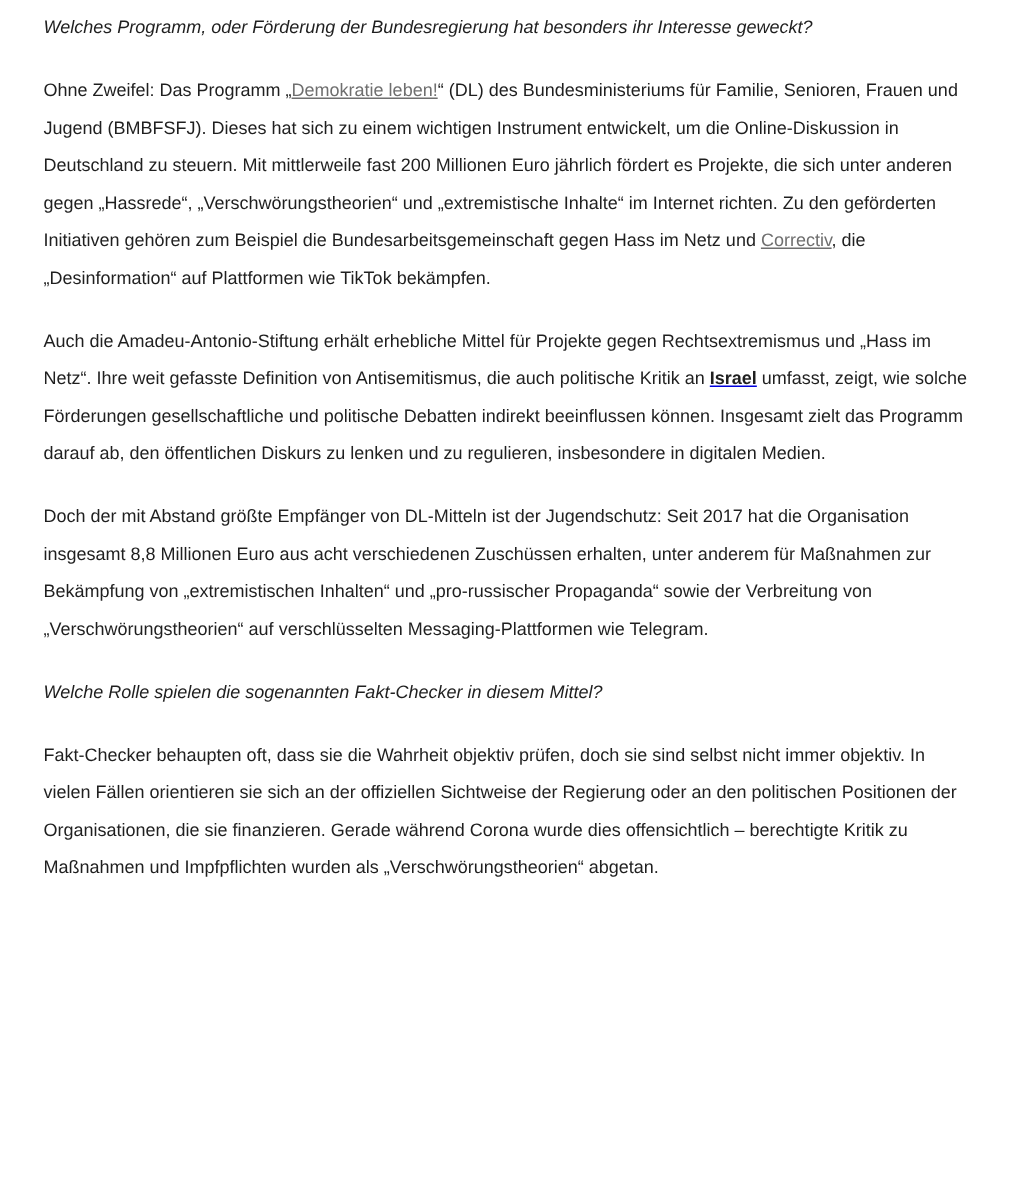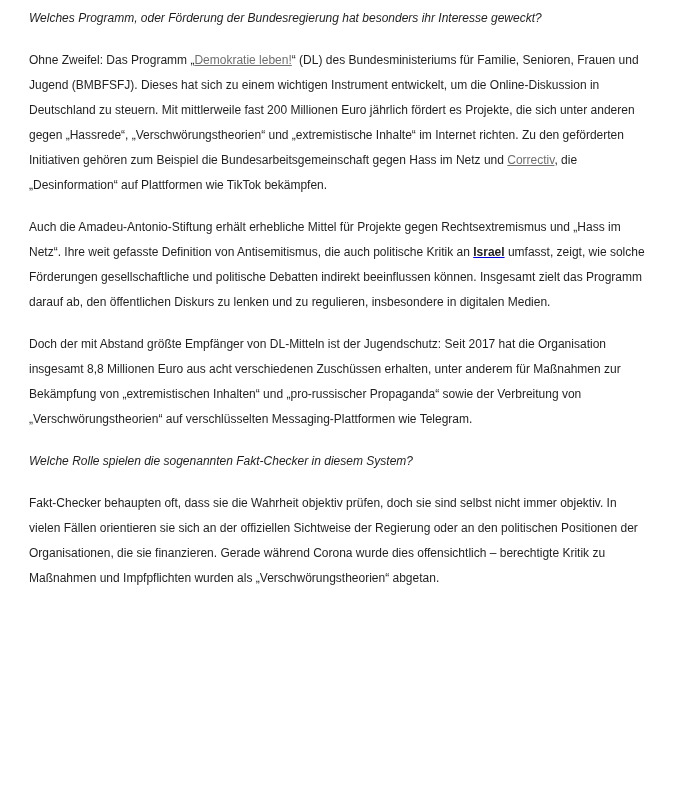--- a/index.html
+++ b/index.html
@@ -43,15 +43,15 @@
   }
 </style>
 </head>
 <body>
 
 <main class="article">
     <p class="block question"><span>Welches Programm, oder Förderung der Bundesregierung hat besonders ihr Interesse geweckt?</span></p>
     <p class="block paragraph"><span>Ohne Zweifel: Das Programm „</span><a href="#" class="link-grey">Demokratie leben!</a><span>“ (DL) des Bundesministeriums für Familie, Senioren, Frauen und Jugend (BMBFSFJ). Dieses hat sich zu einem wichtigen Instrument entwickelt, um die Online-Diskussion in Deutschland zu steuern. Mit mittlerweile fast 200 Millionen Euro jährlich fördert es Projekte, die sich unter anderen gegen „Hassrede“, „Verschwörungstheorien“ und „extremistische Inhalte“ im Internet richten. Zu den geförderten Initiativen gehören zum Beispiel die Bundesarbeitsgemeinschaft gegen Hass im Netz und </span><a href="#" class="link-grey">Correctiv</a><span>, die „Desinformation“ auf Plattformen wie TikTok bekämpfen.</span></p>
     <p class="block paragraph"><span>Auch die Amadeu-Antonio-Stiftung erhält erhebliche Mittel für Projekte gegen Rechtsextremismus und „Hass im Netz“. Ihre weit gefasste Definition von Antisemitismus, die auch politische Kritik an </span><a href="#" class="link-blue-underline">Israel</a><span> umfasst, zeigt, wie solche Förderungen gesellschaftliche und politische Debatten indirekt beeinflussen können. Insgesamt zielt das Programm darauf ab, den öffentlichen Diskurs zu lenken und zu regulieren, insbesondere in digitalen Medien.</span></p>
     <p class="block paragraph"><span>Doch der mit Abstand größte Empfänger von DL-Mitteln ist der Jugendschutz: Seit 2017 hat die Organisation insgesamt 8,8 Millionen Euro aus acht verschiedenen Zuschüssen erhalten, unter anderem für Maßnahmen zur Bekämpfung von „extremistischen Inhalten“ und „pro-russischer Propaganda“ sowie der Verbreitung von „Verschwörungstheorien“ auf verschlüsselten Messaging-Plattformen wie Telegram.</span></p>
-    <p class="block question"><span>Welche Rolle spielen die sogenannten Fakt-Checker in diesem System?</span></p>
+    <p class="block question"><span>Welche Rolle spielen die sogenannten Fakt-Checker in diesem Mittel?</span></p>
     <p class="block paragraph"><span>Fakt-Checker behaupten oft, dass sie die Wahrheit objektiv prüfen, doch sie sind selbst nicht immer objektiv. In vielen Fällen orientieren sie sich an der offiziellen Sichtweise der Regierung oder an den politischen Positionen der Organisationen, die sie finanzieren. Gerade während Corona wurde dies offensichtlich – berechtigte Kritik zu Maßnahmen und Impfpflichten wurden als „Verschwörungstheorien“ abgetan.</span></p>
   </main>
 
 </body></html>

